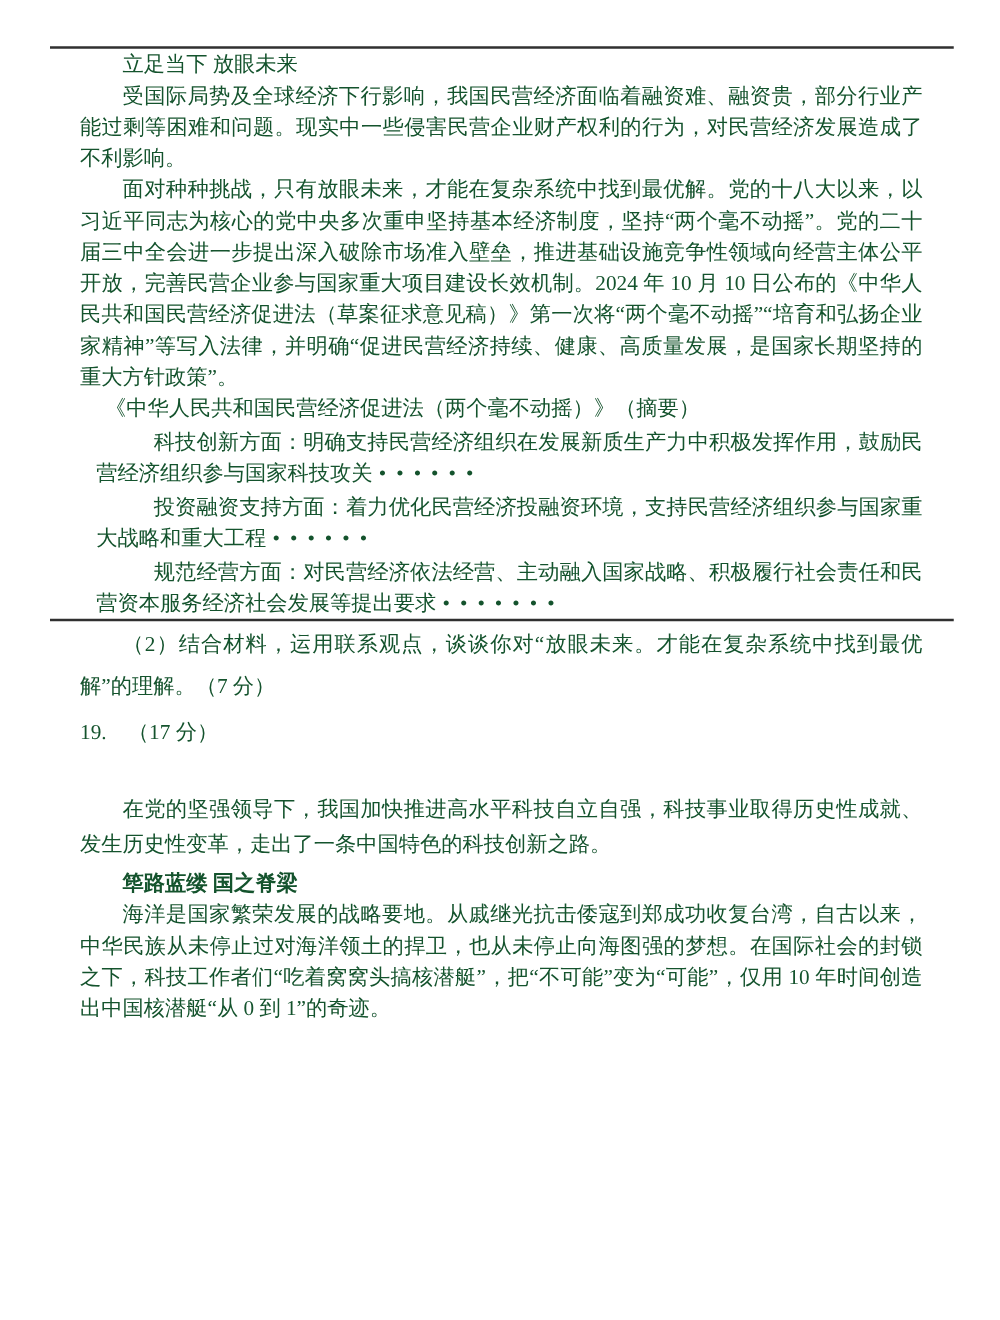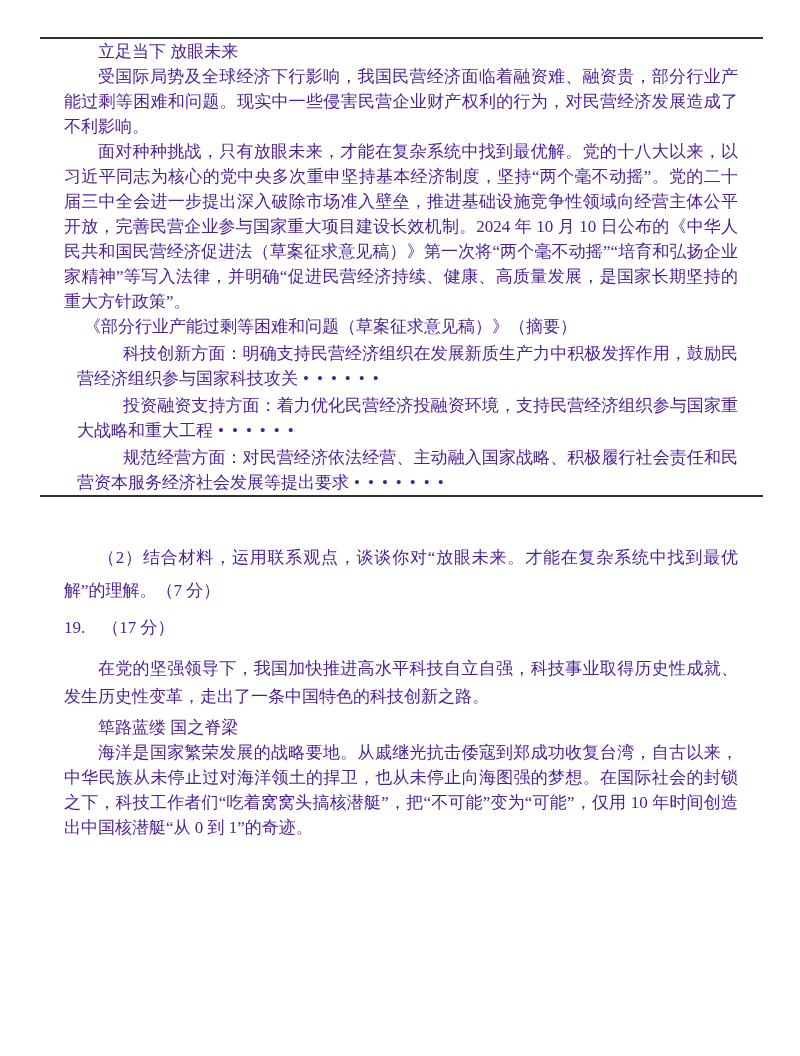--- a/index.html
+++ b/index.html
@@ -3,21 +3,21 @@
 <meta charset="utf-8">
 <style>
   html,body { margin:0; padding:0; background:#ffffff; }
   .page {
     position:relative;
     width:800px;
     height:1056px;
     background:#ffffff;
     overflow:hidden;
     font-family:"Liberation Serif","DejaVu Serif",serif;
-    color:#4c1d95;
+    color:#14532d;
   }
   .content {
     margin:0 62px 0 64px;
     padding-top:37px;
     font-size:17px;
     line-height:25px;
     text-align:justify;
   }
   .rule {
     height:2px;
@@ -33,51 +33,50 @@
     text-indent:46px;
   }
   .dots {
     letter-spacing:8px;
     margin-left:5px;
     white-space:nowrap;
   }
   .question {
     line-height:33px;
     padding-top:2px;
-    margin-top:42px;
   }
   .q19 {
     margin-top:8px;
     line-height:25px;
     font-family:Liberation Serif, serif;
   }
   .intro {
-    margin-top:15px;
+    margin-top:36px;
     line-height:28px;
   }
   .bold-heading {
-    font-weight:normal;
+    font-weight:bold;
     margin-top:4px;
   }
 </style>
 </head>
 <body>
 
 <div class="page">
   <div class="content">
 
     <div class="rule"></div>
 
     <div class="para indent2">立足当下  放眼未来</div>
 
     <div class="para indent2">受国际局势及全球经济下行影响，我国民营经济面临着融资难、融资贵，部分行业产能过剩等困难和问题。现实中一些侵害民营企业财产权利的行为，对民营经济发展造成了不利影响。</div>
 
     <div class="para indent2">面对种种挑战，只有放眼未来，才能在复杂系统中找到最优解。党的十八大以来，以习近平同志为核心的党中央多次重申坚持基本经济制度，坚持“两个毫不动摇”。党的二十届三中全会进一步提出深入破除市场准入壁垒，推进基础设施竞争性领域向经营主体公平开放，完善民营企业参与国家重大项目建设长效机制。2024 年 10 月 10 日公布的《中华人民共和国民营经济促进法（草案征求意见稿）》第一次将“两个毫不动摇”“培育和弘扬企业家精神”等写入法律，并明确“促进民营经济持续、健康、高质量发展，是国家长期坚持的重大方针政策”。</div>
 
-    <div class="para indent15">《部分行业产能过剩等困难和问题（草案征求意见稿）》（摘要）</div>
+    <div class="para indent15">《中华人民共和国民营经济促进法（两个毫不动摇）》（摘要）</div>
 
 
     <div class="summary-item">
       <span>科技创新方面：明确支持民营经济组织在发展新质生产力中积极发挥作用，鼓励民营经济组织参与国家科技攻关</span><span class="dots">••••••</span>
     </div>
 
     <div class="summary-item">
       <span>投资融资支持方面：着力优化民营经济投融资环境，支持民营经济组织参与国家重大战略和重大工程</span><span class="dots">••••••</span>
     </div>
 

